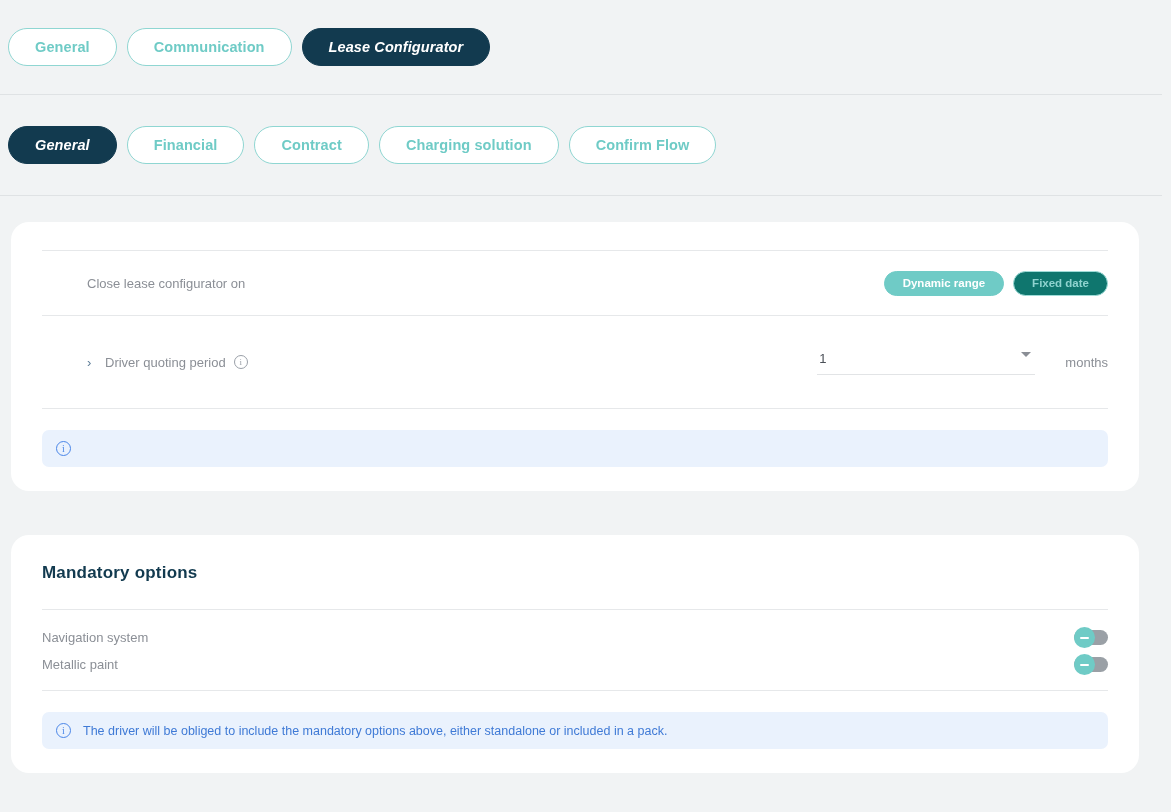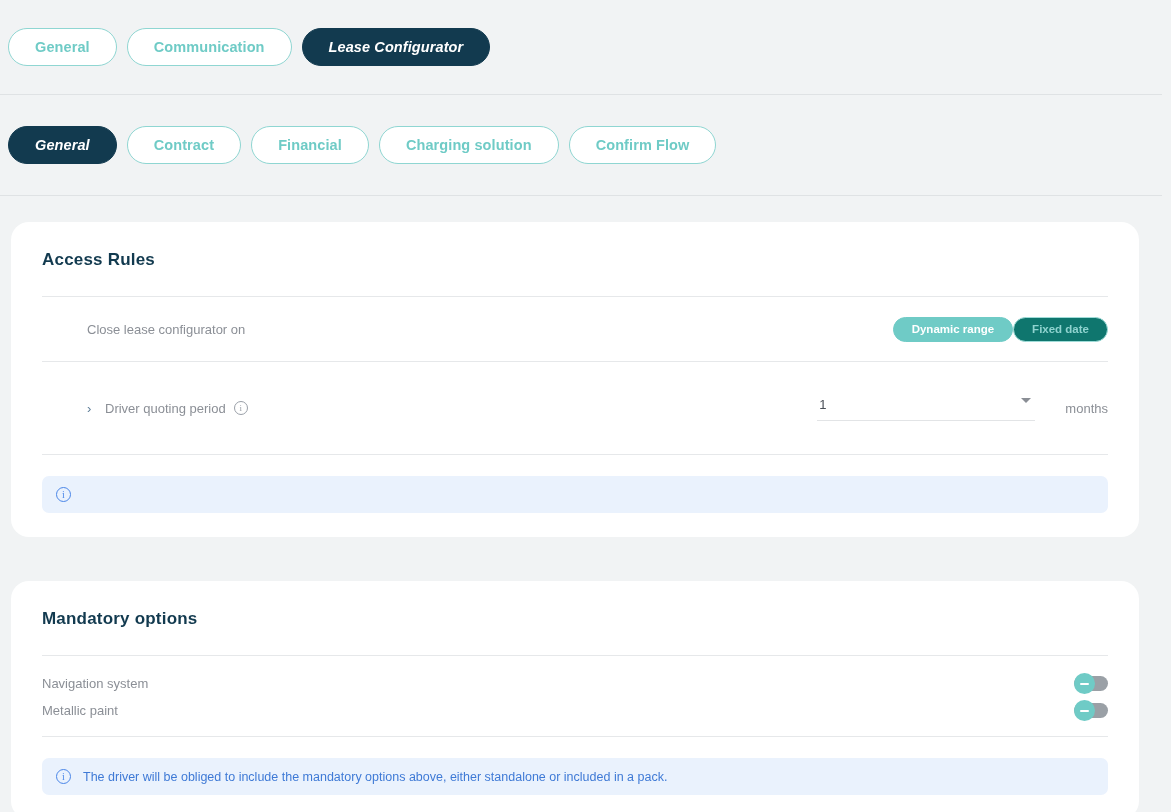--- a/index.html
+++ b/index.html
@@ -94,20 +94,21 @@
     font-size: 13px;
     color: #8b8f96;
     display: flex;
     align-items: center;
     gap: 8px;
   }
 
   
   .segmented {
     display: flex;
+    gap: 9px;
     align-items: center;
   }
   .seg-btn {
     height: 25px;
     padding: 0 18px;
     border-radius: 13px;
     font-size: 11.5px;
     font-weight: bold;
     display: inline-flex;
     align-items: center;
@@ -267,37 +268,36 @@
       <span>Lease Configurator</span>
     </div>
   </div>
   <div class="hrule"></div>
 
   <div class="tabrow tabrow--secondary">
     <div class="pill is-active">
       <span>General</span>
     </div>
     <div class="pill">
+      <span>Financial</span>
+    </div>
+    <div class="pill">
       <span>Contract</span>
-    </div>
-    <div class="pill">
-      <span>Financial</span>
     </div>
     <div class="pill">
       <span>Charging solution</span>
     </div>
     <div class="pill">
       <span>Confirm Flow</span>
     </div>
   </div>
   <div class="hrule hrule--second"></div>
 
   <div class="card">
 
-    <div class="card-title">Access Rules</div>
 
     <div class="divider"></div>
 
     <div class="row">
       <div class="row-label">Close lease configurator on</div>
       <div class="segmented">
         <div class="seg-btn is-active">
           <span>Dynamic range</span>
         </div>
         <div class="seg-btn">

